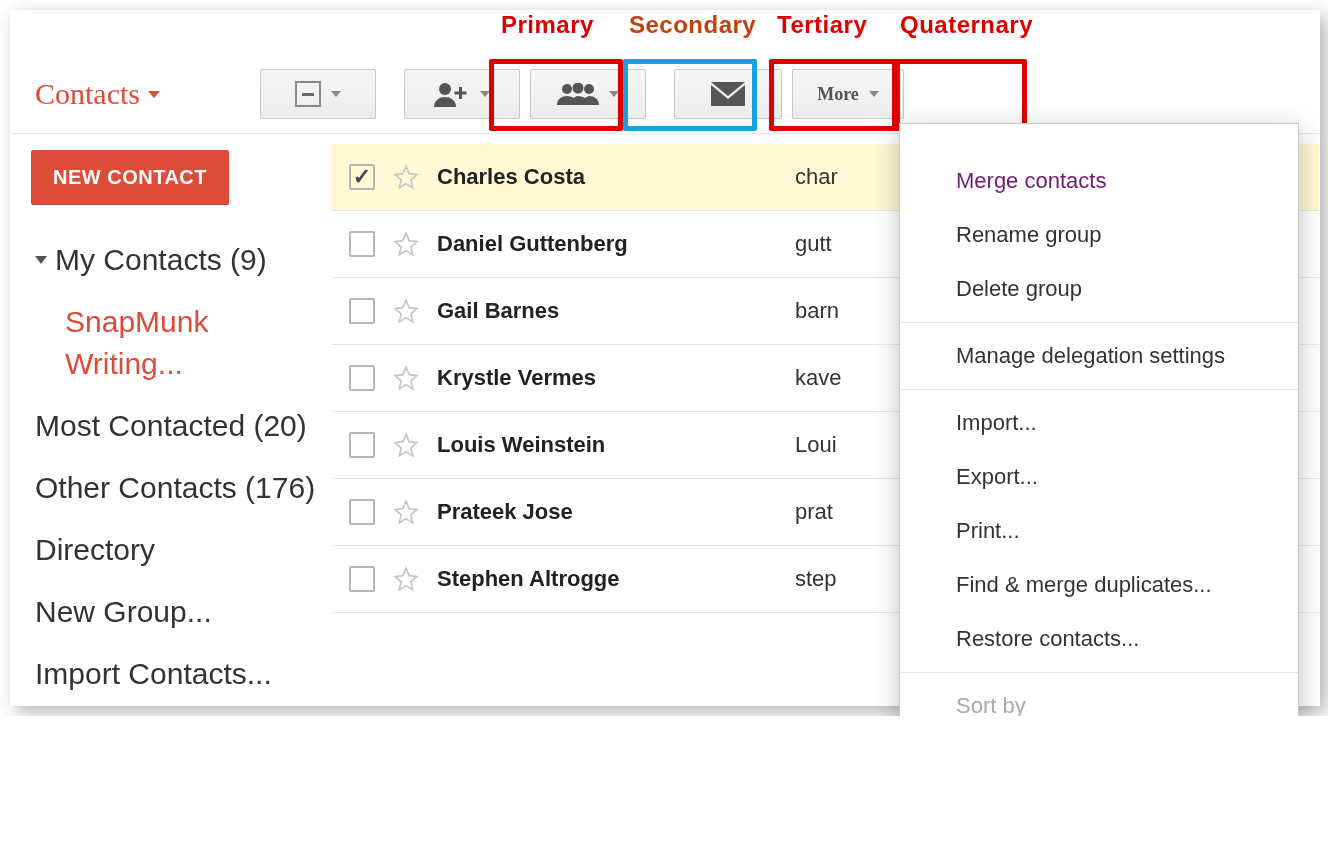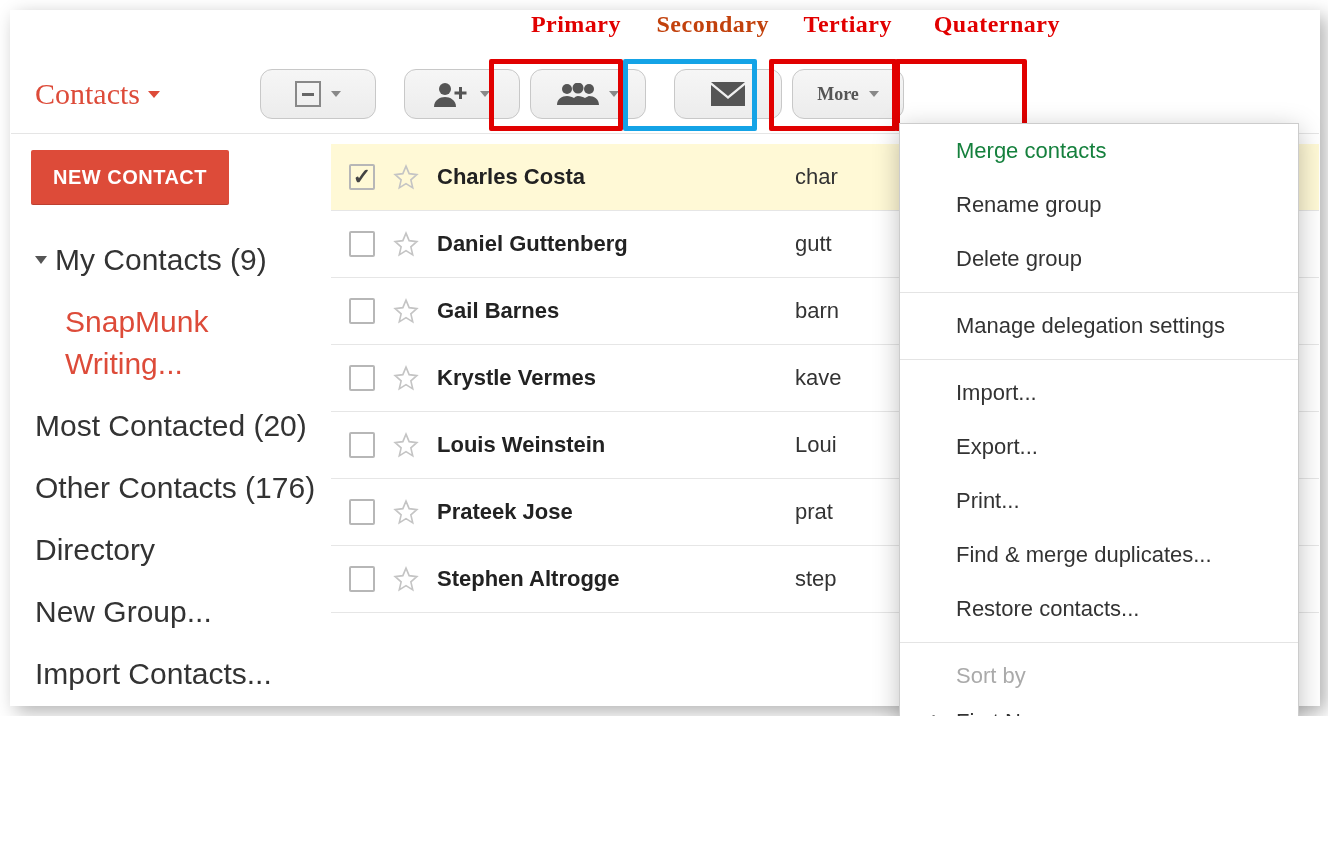--- a/index.html
+++ b/index.html
@@ -1,26 +1,26 @@
 <!DOCTYPE html>
 <html><head>
 <meta charset="utf-8">
 <style>
   html,body{margin:0;padding:0;font-family:Arial,Helvetica,sans-serif;background:#fff;color:#222;}
   .app{position:relative;width:1308px;margin:10px;border:1px solid #fff;border-collapse:collapse;box-shadow:6px 6px 18px rgba(0,0,0,.3);background:#fff;}
   
-  .anno-bar{position:absolute;top:0;left:0;right:0;height:48px;display:flex;gap:8px;align-items:flex-start;padding-left:490px;font-family:Liberation Serif, serif;font-weight:bold;font-size:24px;letter-spacing:.5px;text-align:right;}
+  .anno-bar{position:absolute;top:0;left:0;right:0;height:48px;display:flex;gap:8px;align-items:flex-start;padding-left:490px;font-family:Liberation Sans, sans-serif;font-weight:bold;font-size:24px;letter-spacing:.5px;}
   .anno{color:#e10000;}
   .anno.sec{color:#c2410c;}
   
   .hdr{display:flex;align-items:center;height:70px;padding:48px 0 4px 24px;border-bottom:1px solid #e5e5e5;font-family:Liberation Serif, serif;}
   .app-title{display:flex;align-items:center;color:#dd4b39;font-size:30px;cursor:pointer;}
   .app-title .caret{margin-left:8px;border-top:7px solid #dd4b39;border-left:6px solid transparent;border-right:6px solid transparent;display:inline-block;}
   .toolbar{display:flex;gap:10px;margin-left:100px;}
-  .tbtn{height:48px;background:linear-gradient(#f6f6f6,#ececec);border:1px solid #c8c8c8;border-radius:12px;display:flex;align-items:center;justify-content:center;gap:10px;color:#555;fill:#555;cursor:pointer;font-size:18px;font-weight:bold;}
+  .tbtn{height:48px;background:linear-gradient(#f6f6f6,#ececec);border:1px solid #c8c8c8;border-radius:2px;display:flex;align-items:center;justify-content:center;gap:10px;color:#555;fill:#555;cursor:pointer;font-size:18px;font-weight:bold;}
   .tbtn .small-caret{border-top:6px solid #888;border-left:5px solid transparent;border-right:5px solid transparent;}
   .ring{position:absolute;border:5px solid #e10000;border-radius:2px;pointer-events:none;}
   .ring.sec{border-color:#14a3e6;}
   
   .body{display:flex;}
   .sidebar{width:320px;box-sizing:border-box;padding:16px 0 0 20px;}
   .newbtn{background:#dd4b39;color:#fff;font-weight:bold;font-size:20px;border:none;padding:16px 22px;border-radius:2px;letter-spacing:.5px;cursor:pointer;box-shadow:inset 0 -1px 0 rgba(0,0,0,.15);}
   .navlist{margin-top:24px;font-size:30px;color:#333;}
   .navitem{padding:10px 4px;cursor:pointer;display:flex;align-items:center;line-height:1.4;}
   .navitem.sub{padding-left:34px;}
@@ -33,21 +33,21 @@
   .row.selected{background:#fff9d6;}
   .row:last-child{border-bottom:1px solid #e6e6e6;}
   .cb{width:22px;height:22px;border:2px solid #b7b7b7;border-radius:2px;display:flex;align-items:center;justify-content:center;cursor:pointer;}
   .cb.checked{color:#444;font-weight:bold;}
   .star{width:26px;height:26px;cursor:pointer;}
   .name{font-weight:bold;color:#222;width:340px;}
   .email{color:#333;}
   
   .menu{position:absolute;right:20px;top:112px;width:398px;background:#fff;border:1px solid #ccc;box-shadow:0 6px 24px rgba(0,0,0,.25);font-size:22px;color:#333;max-height:700px;}
   .mitem{padding:14px 30px 14px 56px;position:relative;cursor:pointer;}
-  .mitem.disabled{color:#15803d;cursor:default;}
+  .mitem.disabled{color:#701a75;cursor:default;margin-top:30px;}
   .mitem.hover{background:#efefef;}
   .msep{height:1px;background:#e4e4e4;margin:6px 0;}
   .mhdr{padding:14px 30px 6px 56px;color:#aaa;}
   .mcheck{position:absolute;left:20px;top:50%;transform:translateY(-50%);font-size:22px;color:#333;}
   svg{display:block;}
 </style>
 </head>
 <body>
 
 <div class="app">

